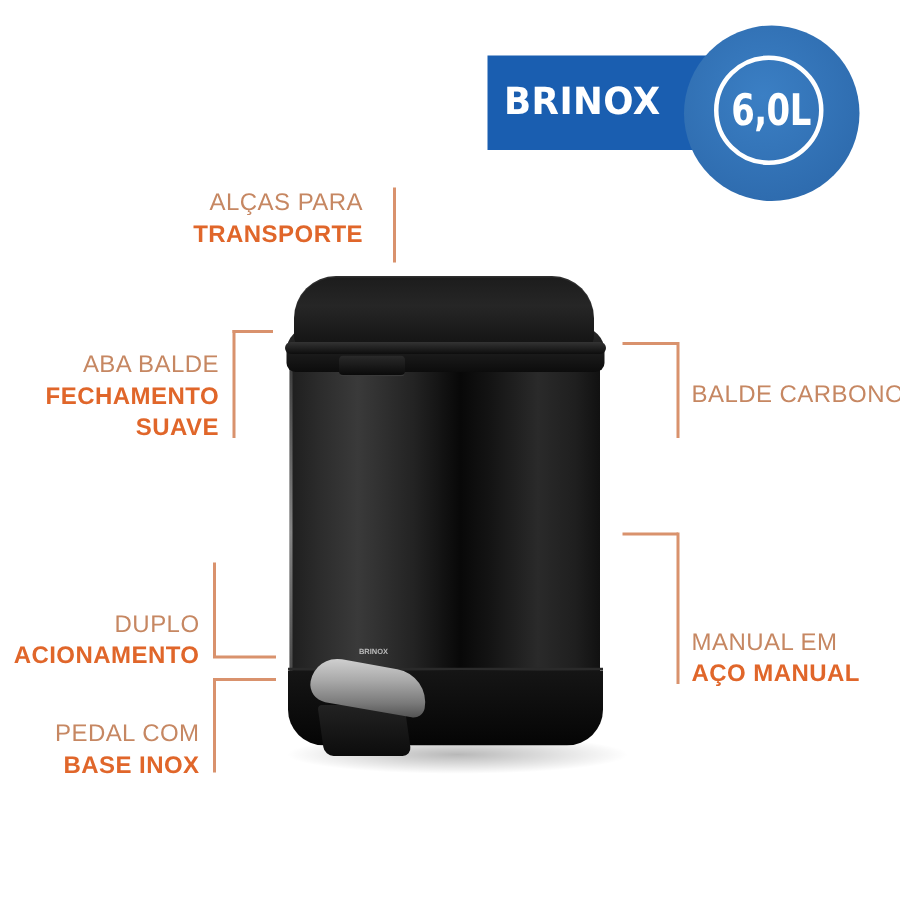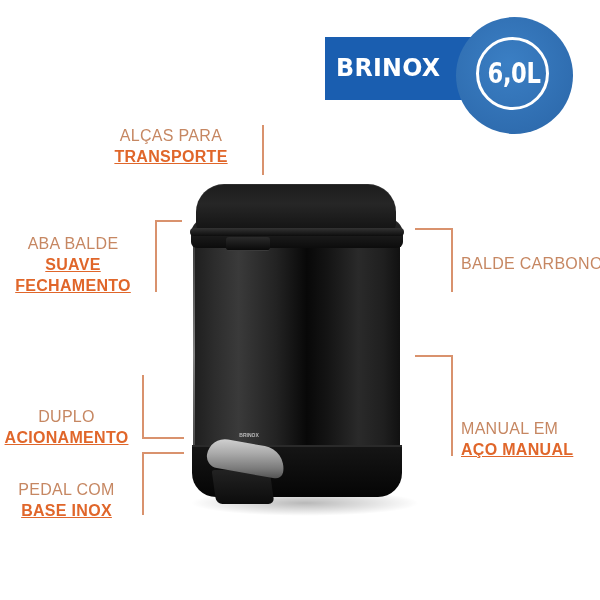--- a/index.html
+++ b/index.html
@@ -16,22 +16,22 @@
                     background: radial-gradient(circle at 45% 40%, #3b7fc4 0%, #2f6db0 70%, #2a65a6 100%); }
     .badge-ring { left: 476px; top: 37px; width: 73px; height: 73px; border-radius: 50%;
                   border: 3px solid #ffffff; box-sizing: border-box; }
     .badge-volume { left: 476px; top: 56px; width: 76px; text-align: center; color: #ffffff;
                     font-weight: bold; font-size: 29px; font-family: "DejaVu Sans", sans-serif;
                     transform: scaleX(0.78); letter-spacing: -0.5px; }
 
     
     .label { position: absolute; line-height: 21px; font-size: 16px; letter-spacing: 0.3px; }
     .label .light { color: #c68762; font-weight: normal; display: block; white-space: nowrap; }
-    .label .bold { color: #e0662a; font-weight: bold; display: block; white-space: nowrap; text-decoration: underline; }
-    .right-align { text-align: center; }
+    .label .bold { color: #e0662a; font-weight: bold; display: block; white-space: nowrap; }
+    .right-align { text-align: right; }
     .left-align { text-align: left; }
 
     
     .line { position: absolute; background: #d9926d; }
 
     
     .bin-shadow { left: 190px; top: 490px; width: 230px; height: 26px; border-radius: 50%;
                   background: radial-gradient(ellipse at center, rgba(0,0,0,0.28) 0%, rgba(0,0,0,0) 70%); }
     .bin-body { left: 193px; top: 222px; width: 207px; height: 270px;
                 border-radius: 14px 14px 22px 22px;
@@ -83,22 +83,22 @@
 <div class="abs bin-logo">BRINOX</div>
 
 <div class="label right-align" style="left:100px; top:125px; width:142px;">
   <span class="light">ALÇAS PARA</span>
   <span class="bold">TRANSPORTE</span>
 </div>
 <div class="line" style="left:262px; top:125px; width:1.5px; height:50px;"></div>
 
 <div class="label right-align" style="left:0px; top:233px; width:146px;">
   <span class="light">ABA BALDE</span>
+  <span class="bold">FECHAMENTO</span>
   <span class="bold">SUAVE</span>
-  <span class="bold">FECHAMENTO</span>
 </div>
 <div class="line" style="left:155px; top:220px; width:1.5px; height:72px;"></div>
 <div class="line" style="left:155px; top:220px; width:27px; height:1.5px;"></div>
 
 <div class="label left-align" style="left:461px; top:253px; width:140px;">
   <span class="light">BALDE CARBONO</span>
 </div>
 <div class="line" style="left:415px; top:228px; width:37px; height:1.5px;"></div>
 <div class="line" style="left:451px; top:228px; width:1.5px; height:64px;"></div>
 

